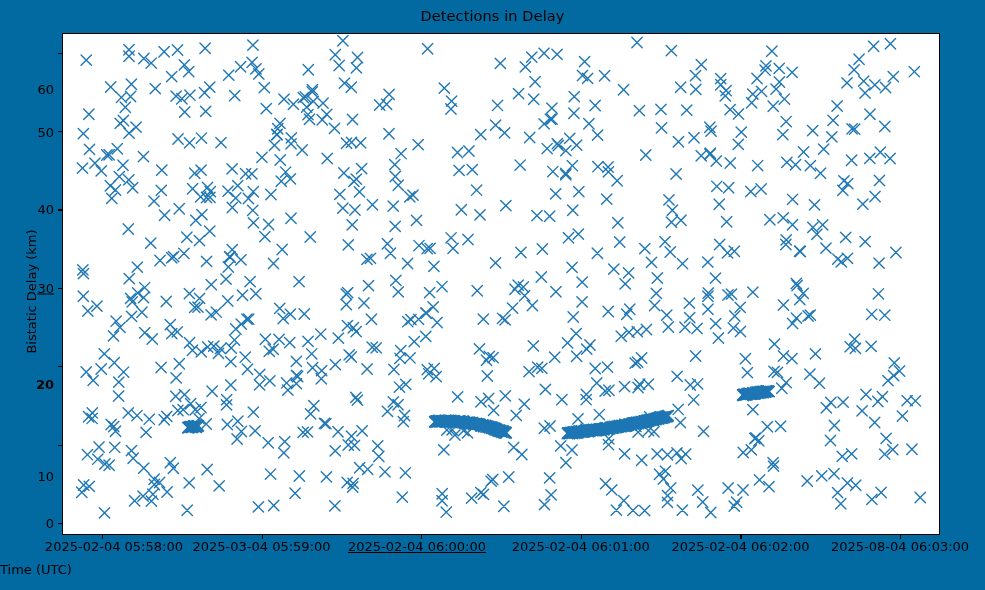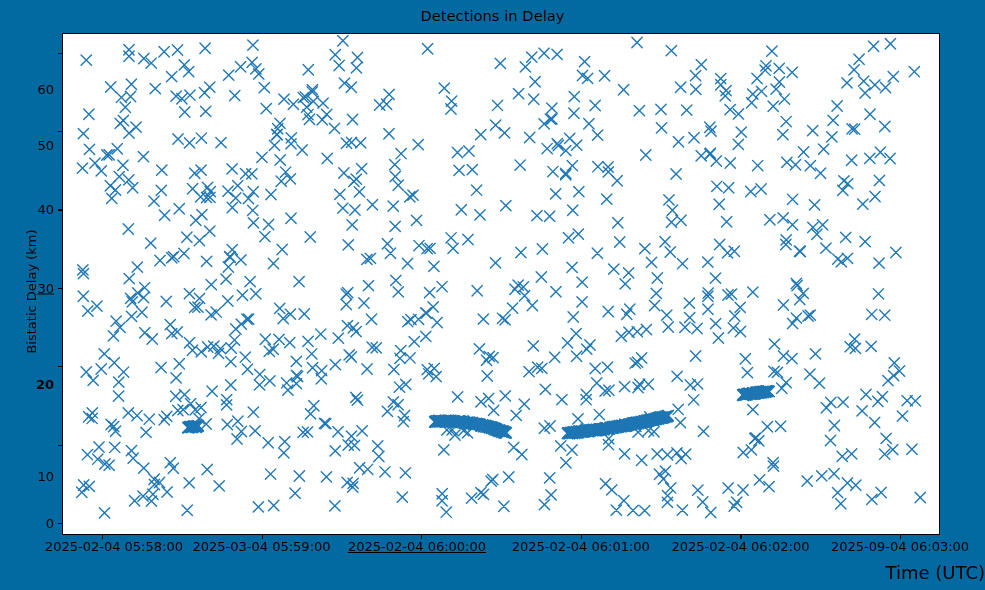--- a/index.html
+++ b/index.html
@@ -20,22 +20,22 @@
   }
   #ytick-labels{position:absolute;left:0px;top:33px;width:54px;height:502px;}
   .ytick-mark{position:absolute;left:58px;width:4px;height:1.1px;background:#000;}
   #xtick-labels{position:absolute;left:0;top:539px;width:985px;height:22px;}
   .xtick-label{
     position:absolute;transform:translateX(-50%);
     font-size:13px;color:#000;white-space:nowrap;
   }
   .xtick-mark{position:absolute;top:535px;width:1.1px;height:4px;background:#000;}
   #xaxis-title{
-    position:absolute;left:0;top:562px;width:985px;text-align:right;
-    font-size:18px;color:#000;
+    position:absolute;left:0;top:562px;width:985px;text-align:left;
+    font-size:13px;color:#000;
   }
   #yaxis-title{
     position:absolute;left:-220px;top:284px;width:502px;text-align:center;
     font-size:13px;color:#000;transform:rotate(-90deg);transform-origin:center center;
   }
 </style>
 </head>
 <body>
 
 <div id="figure">
@@ -43,21 +43,21 @@
   <div id="chart-title">Detections in Delay</div>
 
   <div id="yaxis-title">Bistatic Delay (km)</div>
 
   <div id="ytick-labels">
       <div class="ytick-label" style="top: 490.234px; width: 48px;">0</div>
       <div class="ytick-label" style="top: 411.797px; width: 48px; margin-top: 31px;">10</div>
       <div class="ytick-label" style="top: 351px; width: 48px; font-weight: bold;">20</div>
       <div class="ytick-label" style="top: 254.922px; width: 48px; text-decoration: underline;">30</div>
       <div class="ytick-label" style="top: 176.484px; width: 48px;">40</div>
-      <div class="ytick-label" style="top: 112px; width: 48px;">50</div>
+      <div class="ytick-label" style="top: 99px; width: 48px;">50</div>
       <div class="ytick-label" style="top: 19.6094px; width: 48px; margin-top: 36px;">60</div>
     </div>
 
   <div id="plot-area">
     <svg id="scatter-svg" viewBox="0 0 878 502" preserveAspectRatio="none">
         <g stroke="#1f77b4" stroke-width="1.4" stroke-linecap="round" fill="none">
           <path d="M51.219986346693645,138.00566846623553L61.61998634669365,148.4056684662355M51.219986346693645,148.4056684662355L61.61998634669365,138.00566846623553"></path>
           <path d="M49.203236526300515,110.05440578032282L59.60323652630052,120.45440578032283M49.203236526300515,120.45440578032283L59.60323652630052,110.05440578032282"></path>
           <path d="M60.25508883660942,190.569652679679L70.65508883660942,200.96965267967897M60.25508883660942,200.96965267967897L70.65508883660942,190.569652679679"></path>
           <path d="M42.61781837867516,47.99461158388293L53.017818378675166,58.394611583882934M42.61781837867516,58.394611583882934L53.017818378675166,47.99461158388293"></path>
@@ -1324,21 +1324,21 @@
         </g>
       </svg>
   </div>
 
   <div id="xtick-labels">
       <div class="xtick-label" style="left: 101.909px; top: 0px; margin-left: 12px;">2025-02-04 05:58:00</div>
       <div class="xtick-label" style="left: 261.545px; top: 0px;">2025-03-04 05:59:00</div>
       <div class="xtick-label" style="left: 417px; top: 0px; text-decoration: underline;">2025-02-04 06:00:00</div>
       <div class="xtick-label" style="left: 580.818px; top: 0px;">2025-02-04 06:01:00</div>
       <div class="xtick-label" style="left: 740.455px; top: 0px;">2025-02-04 06:02:00</div>
-      <div class="xtick-label" style="left: 900.091px; top: 0px;">2025-09-04 06:03:00</div>
+      <div class="xtick-label" style="left: 900.091px; top: 0px;">2025-08-04 06:03:00</div>
     </div>
 
   <div id="xaxis-title">Time (UTC)</div>
 
 <div class="ytick-mark" style="top: 523.234px;"></div>
     <div class="ytick-mark" style="top: 444.797px;"></div>
     <div class="ytick-mark" style="top: 366.359px;"></div>
     <div class="ytick-mark" style="top: 287.922px;"></div>
     <div class="ytick-mark" style="top: 209.484px;"></div>
     <div class="ytick-mark" style="top: 131.047px;"></div>

